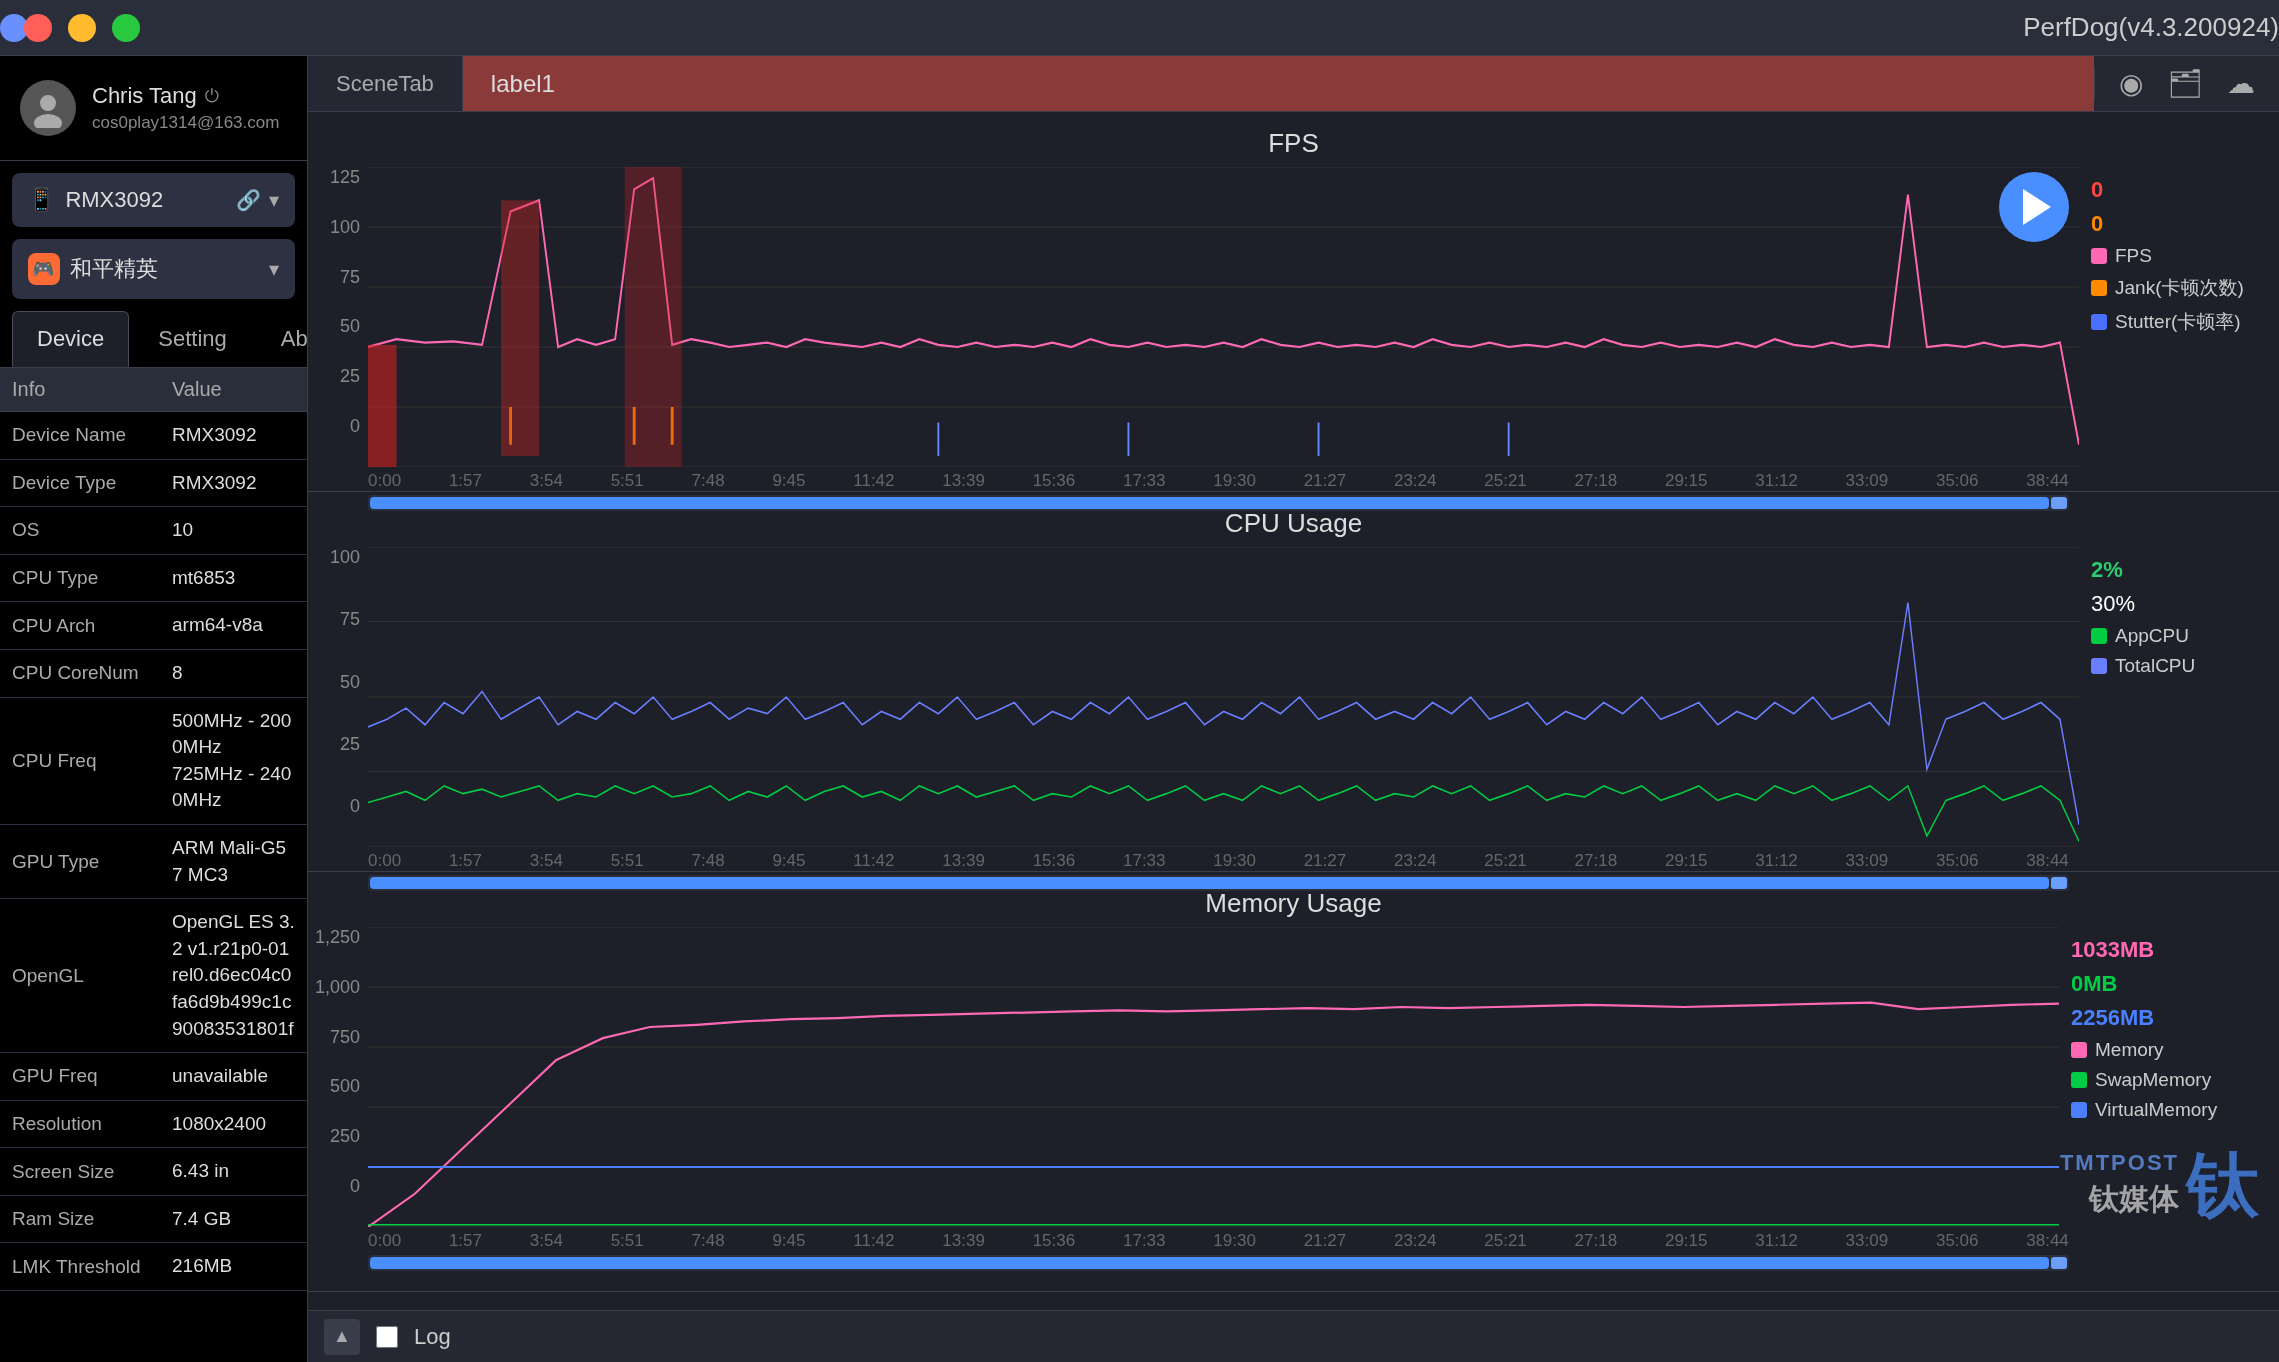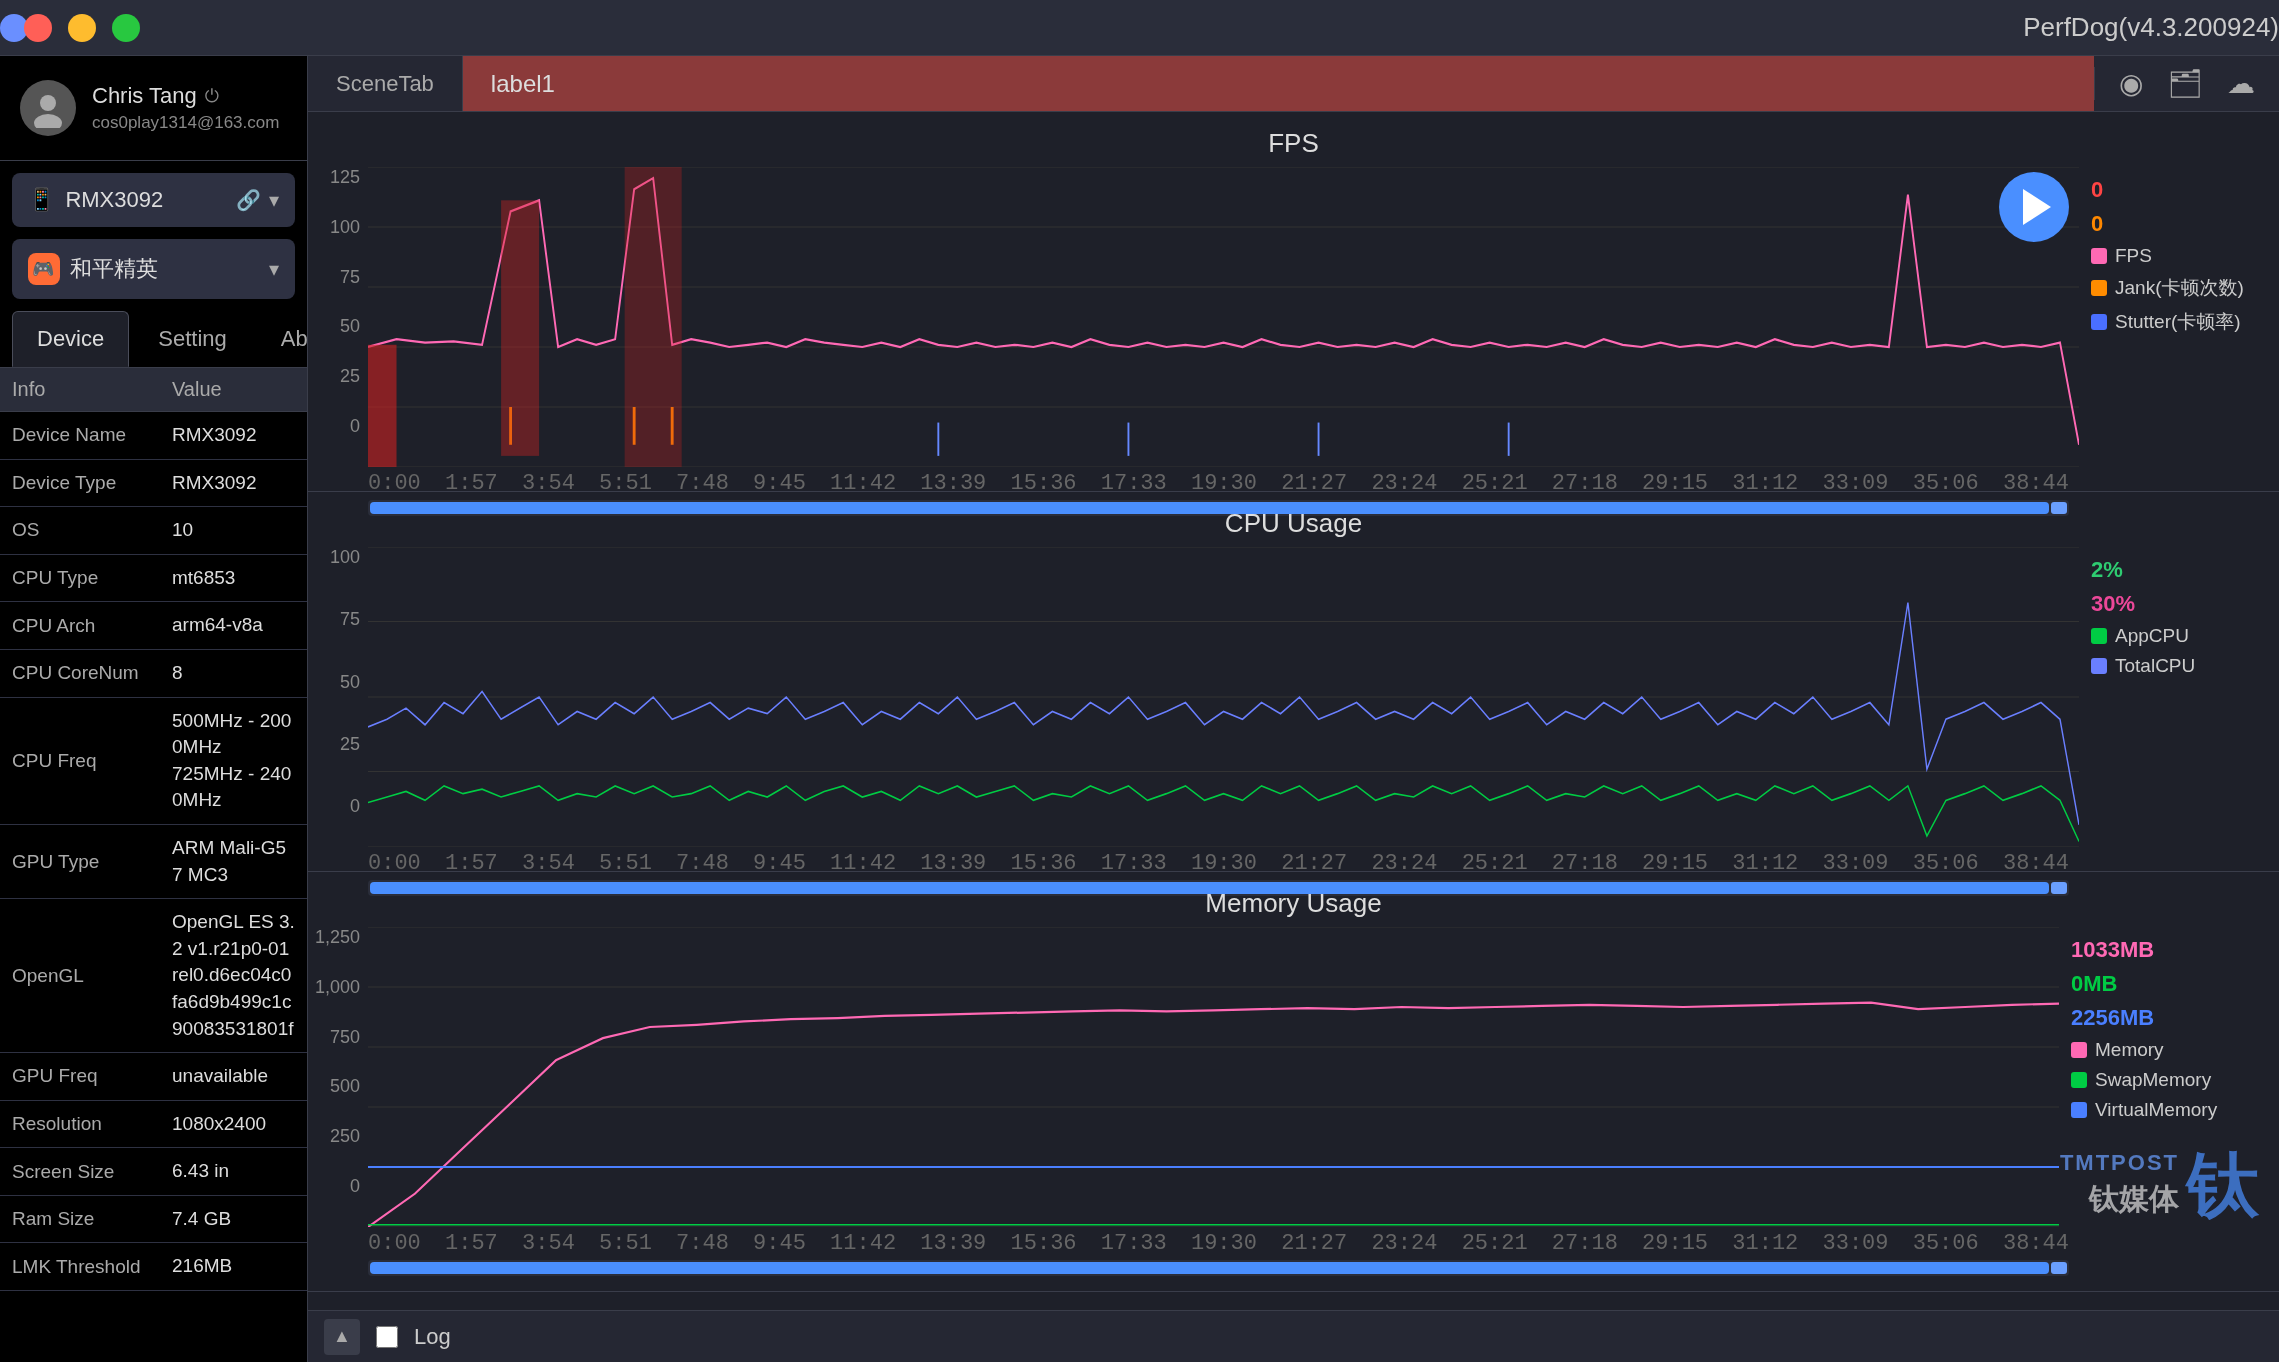--- a/index.html
+++ b/index.html
@@ -353,23 +353,22 @@
       height: 16px;
       border-radius: 3px;
       flex-shrink: 0;
     }
 
     .chart-x-axis {
       display: flex;
       justify-content: space-between;
       padding: 4px 0 0 60px;
       padding-right: 210px;
-      font-size: 22px;
+      font-size: 17px;
       color: #666;
-      font-family: Liberation Mono, monospace;
     }
     .scrollbar-track {
       height: 16px;
       background: #2a2d3a;
       margin: 4px 60px;
       margin-right: 210px;
       border-radius: 4px;
       position: relative;
     }
     .scrollbar-thumb {
@@ -706,21 +705,21 @@
               <line x1="0" y1="202" x2="1800" y2="202" stroke="#333" stroke-width="1"></line>
               <line x1="0" y1="270" x2="1800" y2="270" stroke="#333" stroke-width="1"></line>
 
               <polyline points="0,162 20,155 40,145 60,160 80,140 100,150 120,130 140,155 160,145 180,135 200,160 220,148 240,155 260,140 280,150 300,135 320,155 340,148 360,140 380,155 400,145 420,150 440,135 460,155 480,148 500,140 520,160 540,148 560,155 580,140 600,150 620,135 640,155 660,148 680,140 700,160 720,148 740,155 760,140 780,150 800,135 820,155 840,148 860,140 880,160 900,148 920,155 940,140 960,150 980,135 1000,155 1020,148 1040,140 1060,155 1080,148 1100,155 1120,140 1140,150 1160,135 1180,155 1200,148 1220,140 1240,160 1260,148 1280,155 1300,140 1320,150 1340,135 1360,155 1380,148 1400,140 1420,160 1440,148 1460,155 1480,140 1500,150 1520,135 1540,155 1560,148 1580,140 1600,160 1620,50 1640,200 1660,155 1680,148 1700,140 1720,155 1740,148 1760,140 1780,155 1800,250" fill="none" stroke="#6a7fff" stroke-width="1.5"></polyline>
 
               <polyline points="0,230 20,225 40,220 60,228 80,215 100,222 120,218 140,225 160,220 180,215 200,228 220,222 240,225 260,215 280,222 300,215 320,225 340,222 360,215 380,228 400,220 420,225 440,215 460,228 480,220 500,215 520,225 540,220 560,228 580,215 600,222 620,215 640,225 660,220 680,215 700,228 720,222 740,225 760,215 780,222 800,215 820,228 840,222 860,215 880,228 900,222 920,228 940,215 960,222 980,215 1000,228 1020,222 1040,215 1060,228 1080,222 1100,225 1120,215 1140,222 1160,215 1180,228 1200,222 1220,215 1240,228 1260,222 1280,225 1300,215 1320,222 1340,215 1360,228 1380,222 1400,215 1420,228 1440,222 1460,228 1480,215 1500,222 1520,215 1540,228 1560,222 1580,215 1600,228 1620,215 1640,260 1660,228 1680,222 1700,215 1720,228 1740,222 1760,215 1780,228 1800,265" fill="none" stroke="#00cc44" stroke-width="1.5"></polyline>
             </svg>
           </div>
           <div class="chart-right-labels">
             <div style="color:#2ecc71;font-size:22px;font-weight:600;">2%</div>
-            <div style="color:#ec4899;font-size:22px;font-weight:700;">30%</div>
+            <div style="color:#ffffff;font-size:22px;font-weight:400;">30%</div>
             <div class="chart-legend-item">
               <div class="legend-dot" style="background:#00cc44;"></div>
               <span>AppCPU</span>
             </div>
             <div class="chart-legend-item">
               <div class="legend-dot" style="background:#6a7fff;"></div>
               <span>TotalCPU</span>
             </div>
           </div>
         </div>

